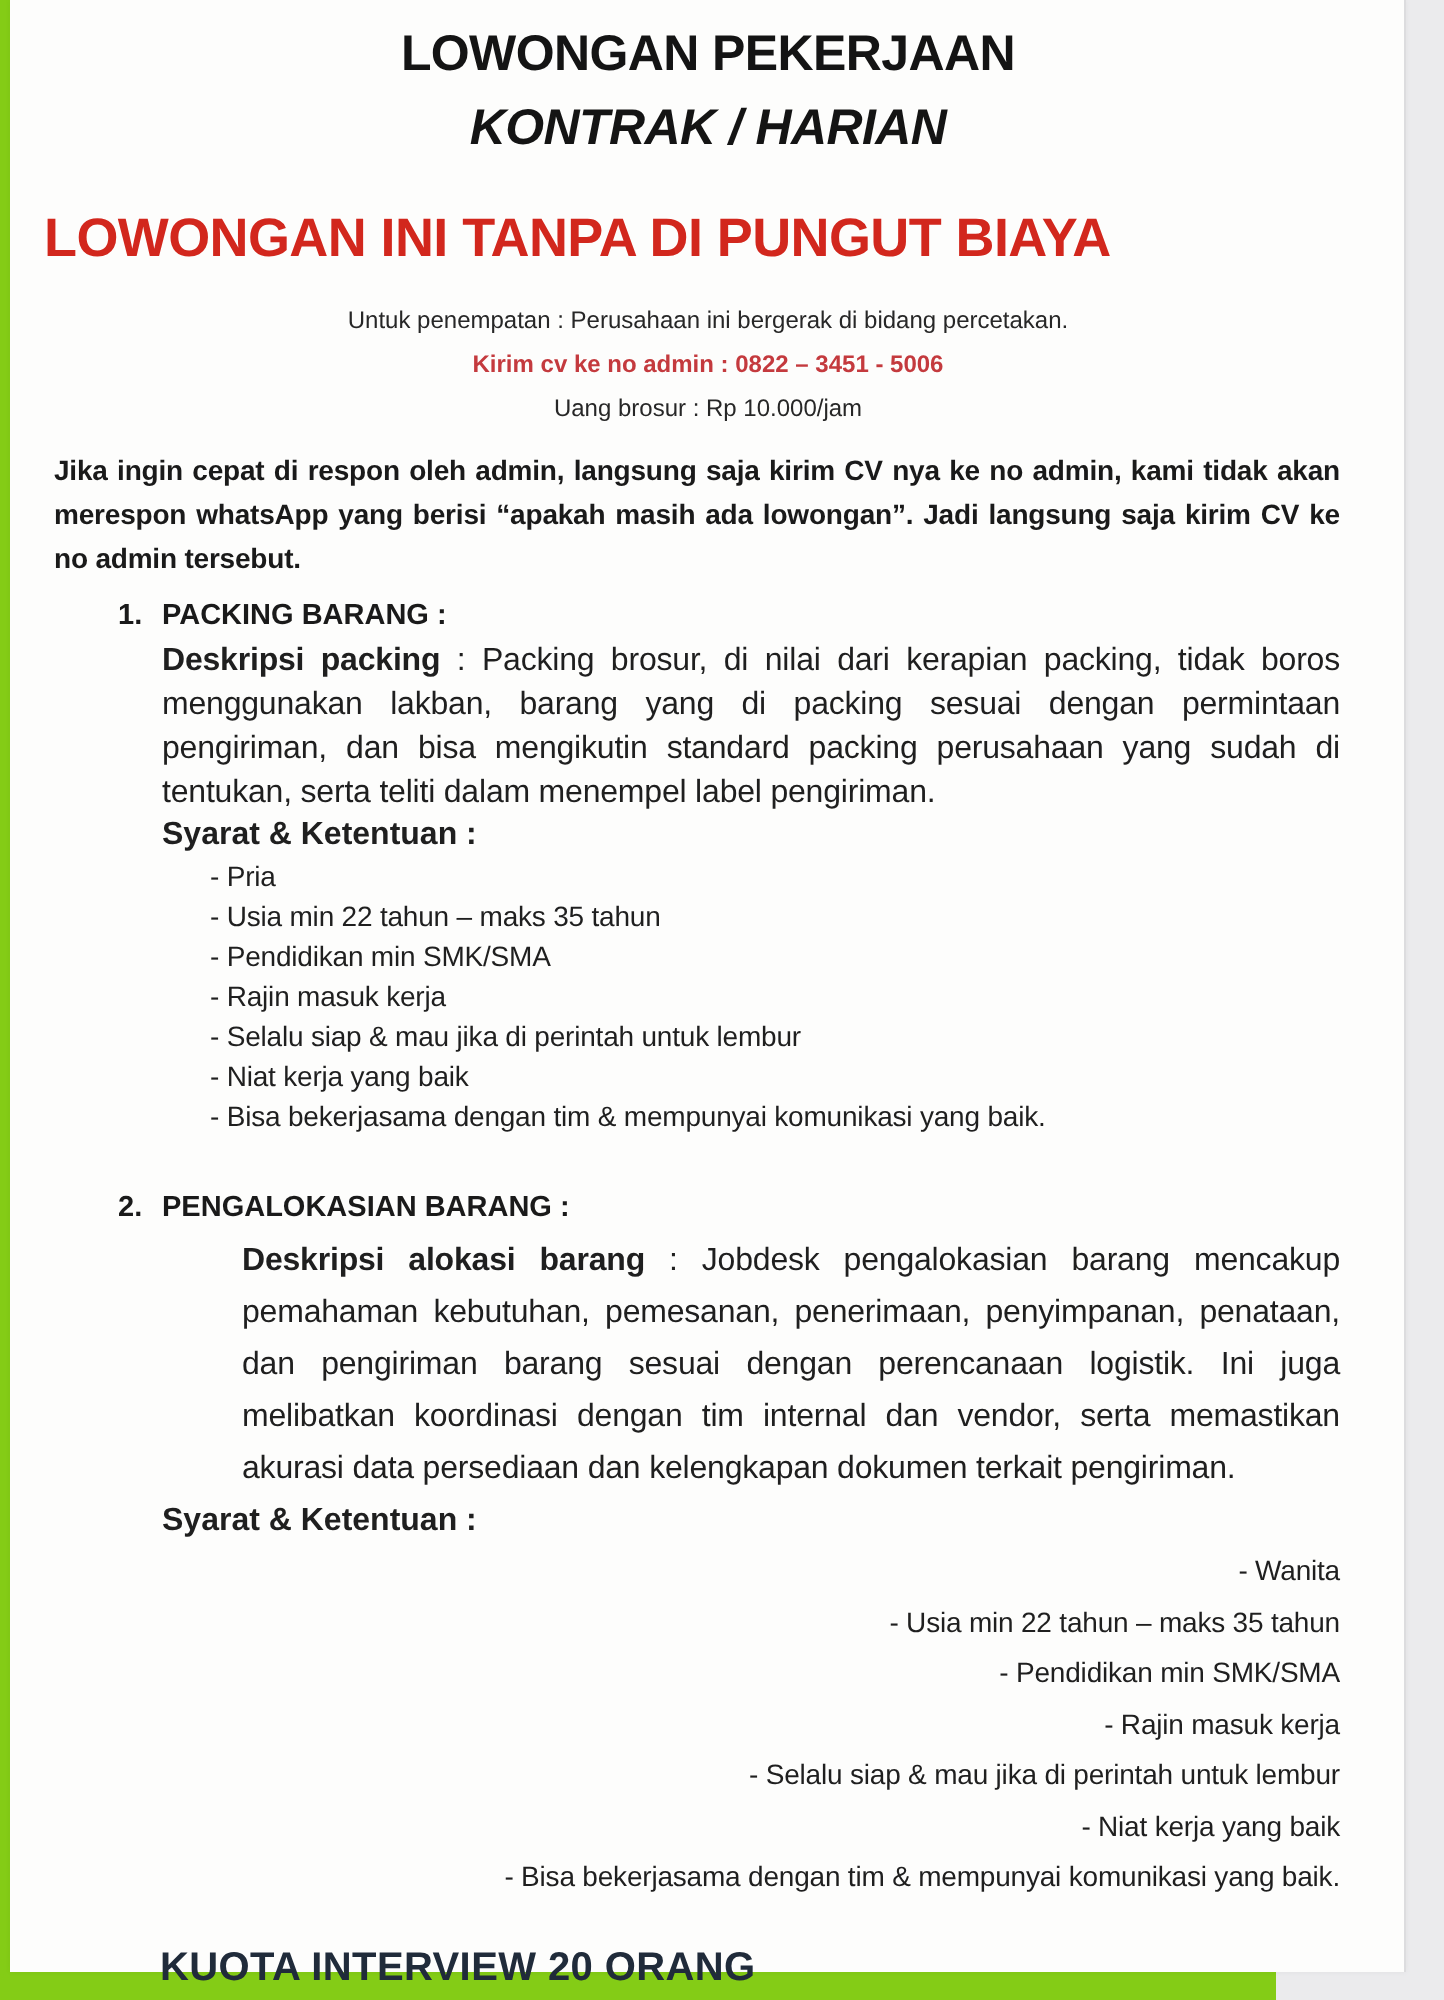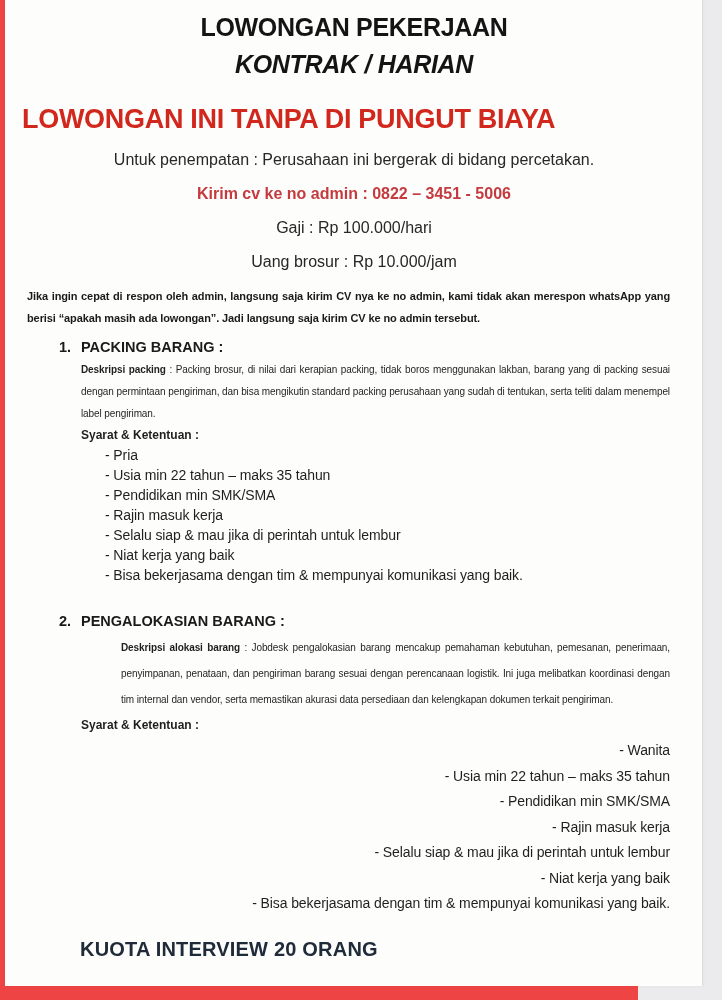--- a/index.html
+++ b/index.html
@@ -9,21 +9,21 @@
     width: 722px;
     height: 1000px;
     overflow: hidden;
     font-family: "Liberation Sans", sans-serif;
     color: #1f1f1f;
   }
   .photo {
     position: relative;
     width: 638px;
     height: 1000px;
-    background: #ef4444;
+    background: #84cc16;
   }
   .page {
     position: absolute;
     left: 5px;
     top: 0;
     width: 698px;
     height: 986px;
     background: #fdfdfc;
     border-right: 1px solid #dcdcde;
     box-shadow: 0 0 3px rgba(0,0,0,0.05);
@@ -47,32 +47,32 @@
     line-height: 32px;
     font-weight: bold;
     color: var(--notice-red, #d2271d);
     letter-spacing: -0.3px;
   }
   .details {
     margin-top: 14px;
     text-align: center;
   }
   .details p {
-    margin: 12px;
-    font-size: 16px;
+    margin: 0;
+    font-size: 12px;
     line-height: 22px;
     color: #272727;
   }
   .details p.contact {
     font-weight: bold;
     color: var(--contact-red, #c43a3e);
   }
   .warning {
     margin: 9px 16px 0 5px;
-    font-size: 11px;
+    font-size: 14px;
     line-height: 22px;
     font-weight: bold;
     color: #1a1a1a;
     text-align: justify;
     letter-spacing: -0.1px;
   }
   .job {
     margin: 8px 16px 0 37px;
   }
   .job.loose { margin-top: 24px; }
@@ -81,30 +81,30 @@
     font-weight: bold;
     font-size: 14.5px;
     color: #1a1a1a;
   }
   .job.tight .job-head { line-height: 20px; }
   .job.loose .job-head { line-height: 24px; }
   .job-num { width: 22px; flex: 0 0 22px; }
   .job-body { margin-left: 22px; }
   .job-desc {
     margin: 2px 0 0 0;
-    font-size: 10px;
+    font-size: 16px;
     text-align: justify;
     letter-spacing: -0.1px;
   }
   .job.tight .job-desc { line-height: 22px; }
   .job.loose .job-desc { line-height: 26px; margin-left: 40px; }
   .req-label {
     margin: 0;
     font-weight: bold;
-    font-size: 12px;
+    font-size: 16px;
   }
   .job.tight .req-label { line-height: 20px; }
   .job.loose .req-label { line-height: 25px; }
   .req {
     font-size: 14px;
     letter-spacing: -0.1px;
   }
   .job.tight .req { line-height: 20px; margin-left: 24px; }
   .job.loose .req { line-height: 25.5px; text-align: right; }
   .doc-footer {
@@ -123,21 +123,20 @@
   <div class="page">
 
     <h1 class="doc-title">LOWONGAN PEKERJAAN</h1>
     <h1 class="doc-title second">KONTRAK / HARIAN</h1>
 
     <h2 class="notice">LOWONGAN INI TANPA DI PUNGUT BIAYA</h2>
 
     <div class="details">
       <p>Untuk penempatan : Perusahaan ini bergerak di bidang percetakan.</p>
       <p class="contact">Kirim cv ke no admin : 0822 – 3451 - 5006</p>
-      <p>Gaji : Rp 100.000/hari</p>
       <p>Uang brosur : Rp 10.000/jam</p>
     </div>
 
     <p class="warning">Jika ingin cepat di respon oleh admin,  langsung saja kirim CV nya ke no admin, kami tidak akan merespon whatsApp yang berisi “apakah masih ada lowongan”. Jadi langsung saja kirim CV ke no admin tersebut.</p>
 
     <div class="job tight">
       <div class="job-head">
         <span class="job-num">1.</span>
         <span class="job-name">PACKING BARANG :</span>
       </div>

